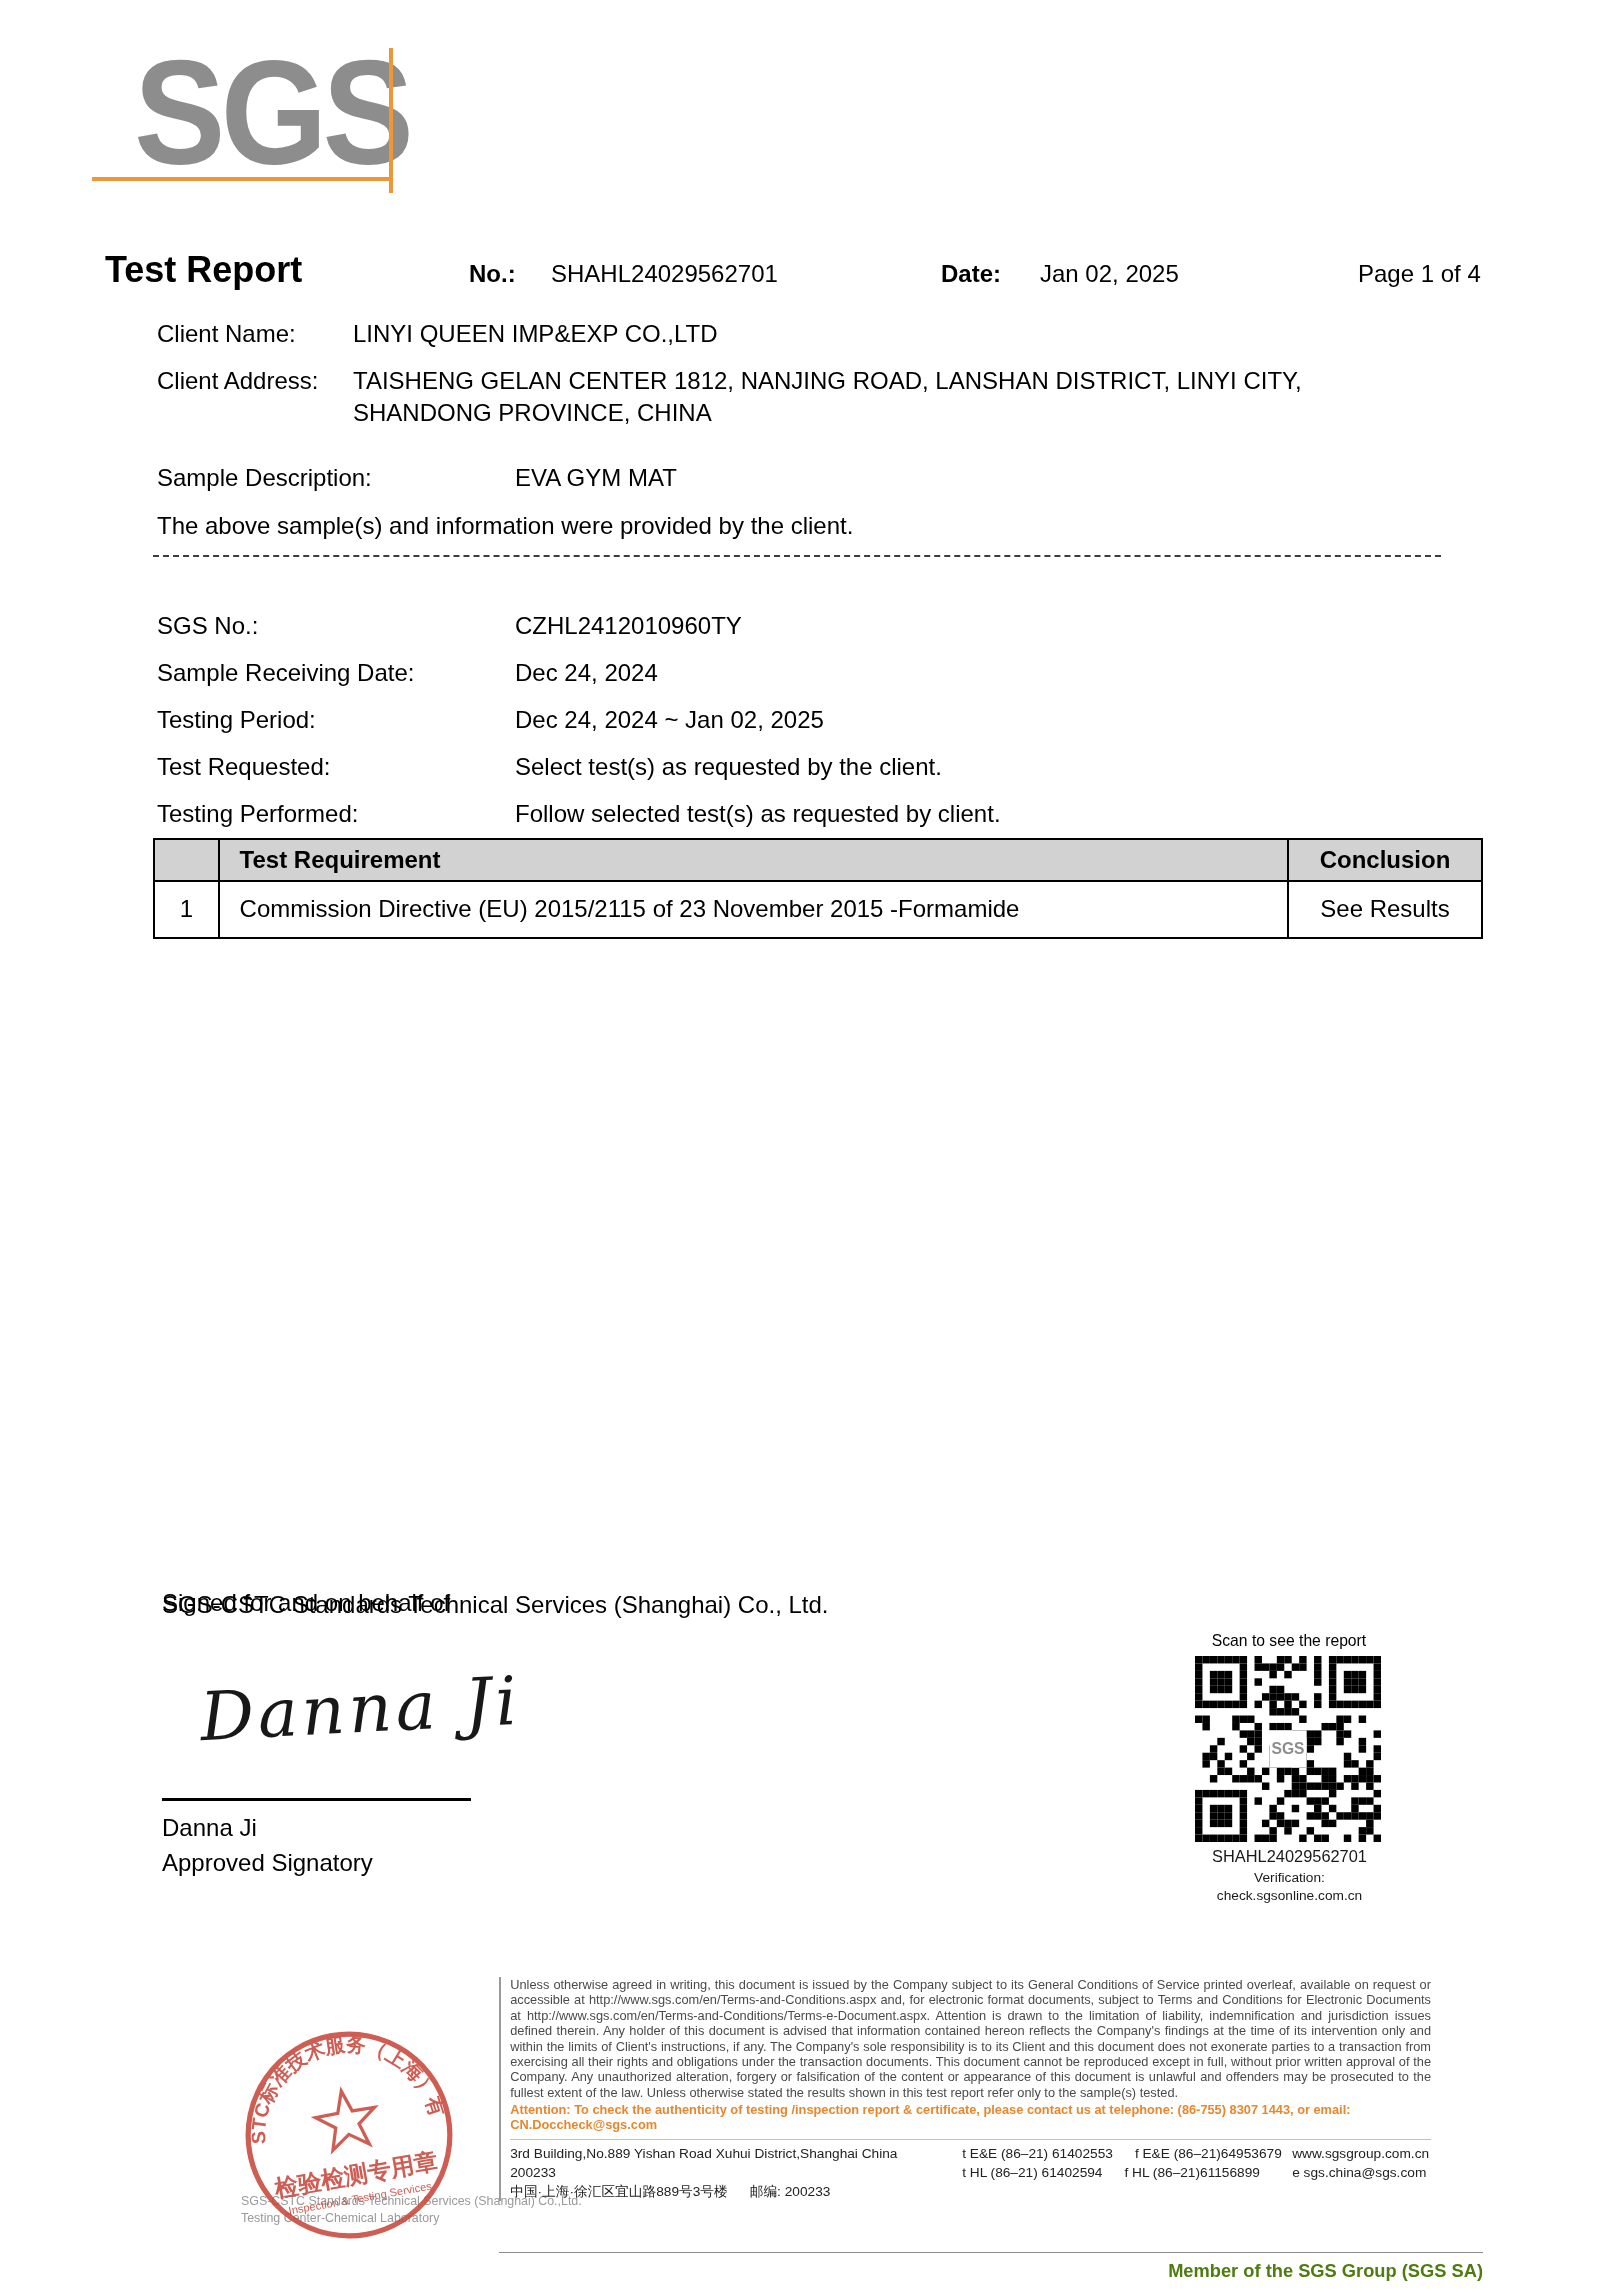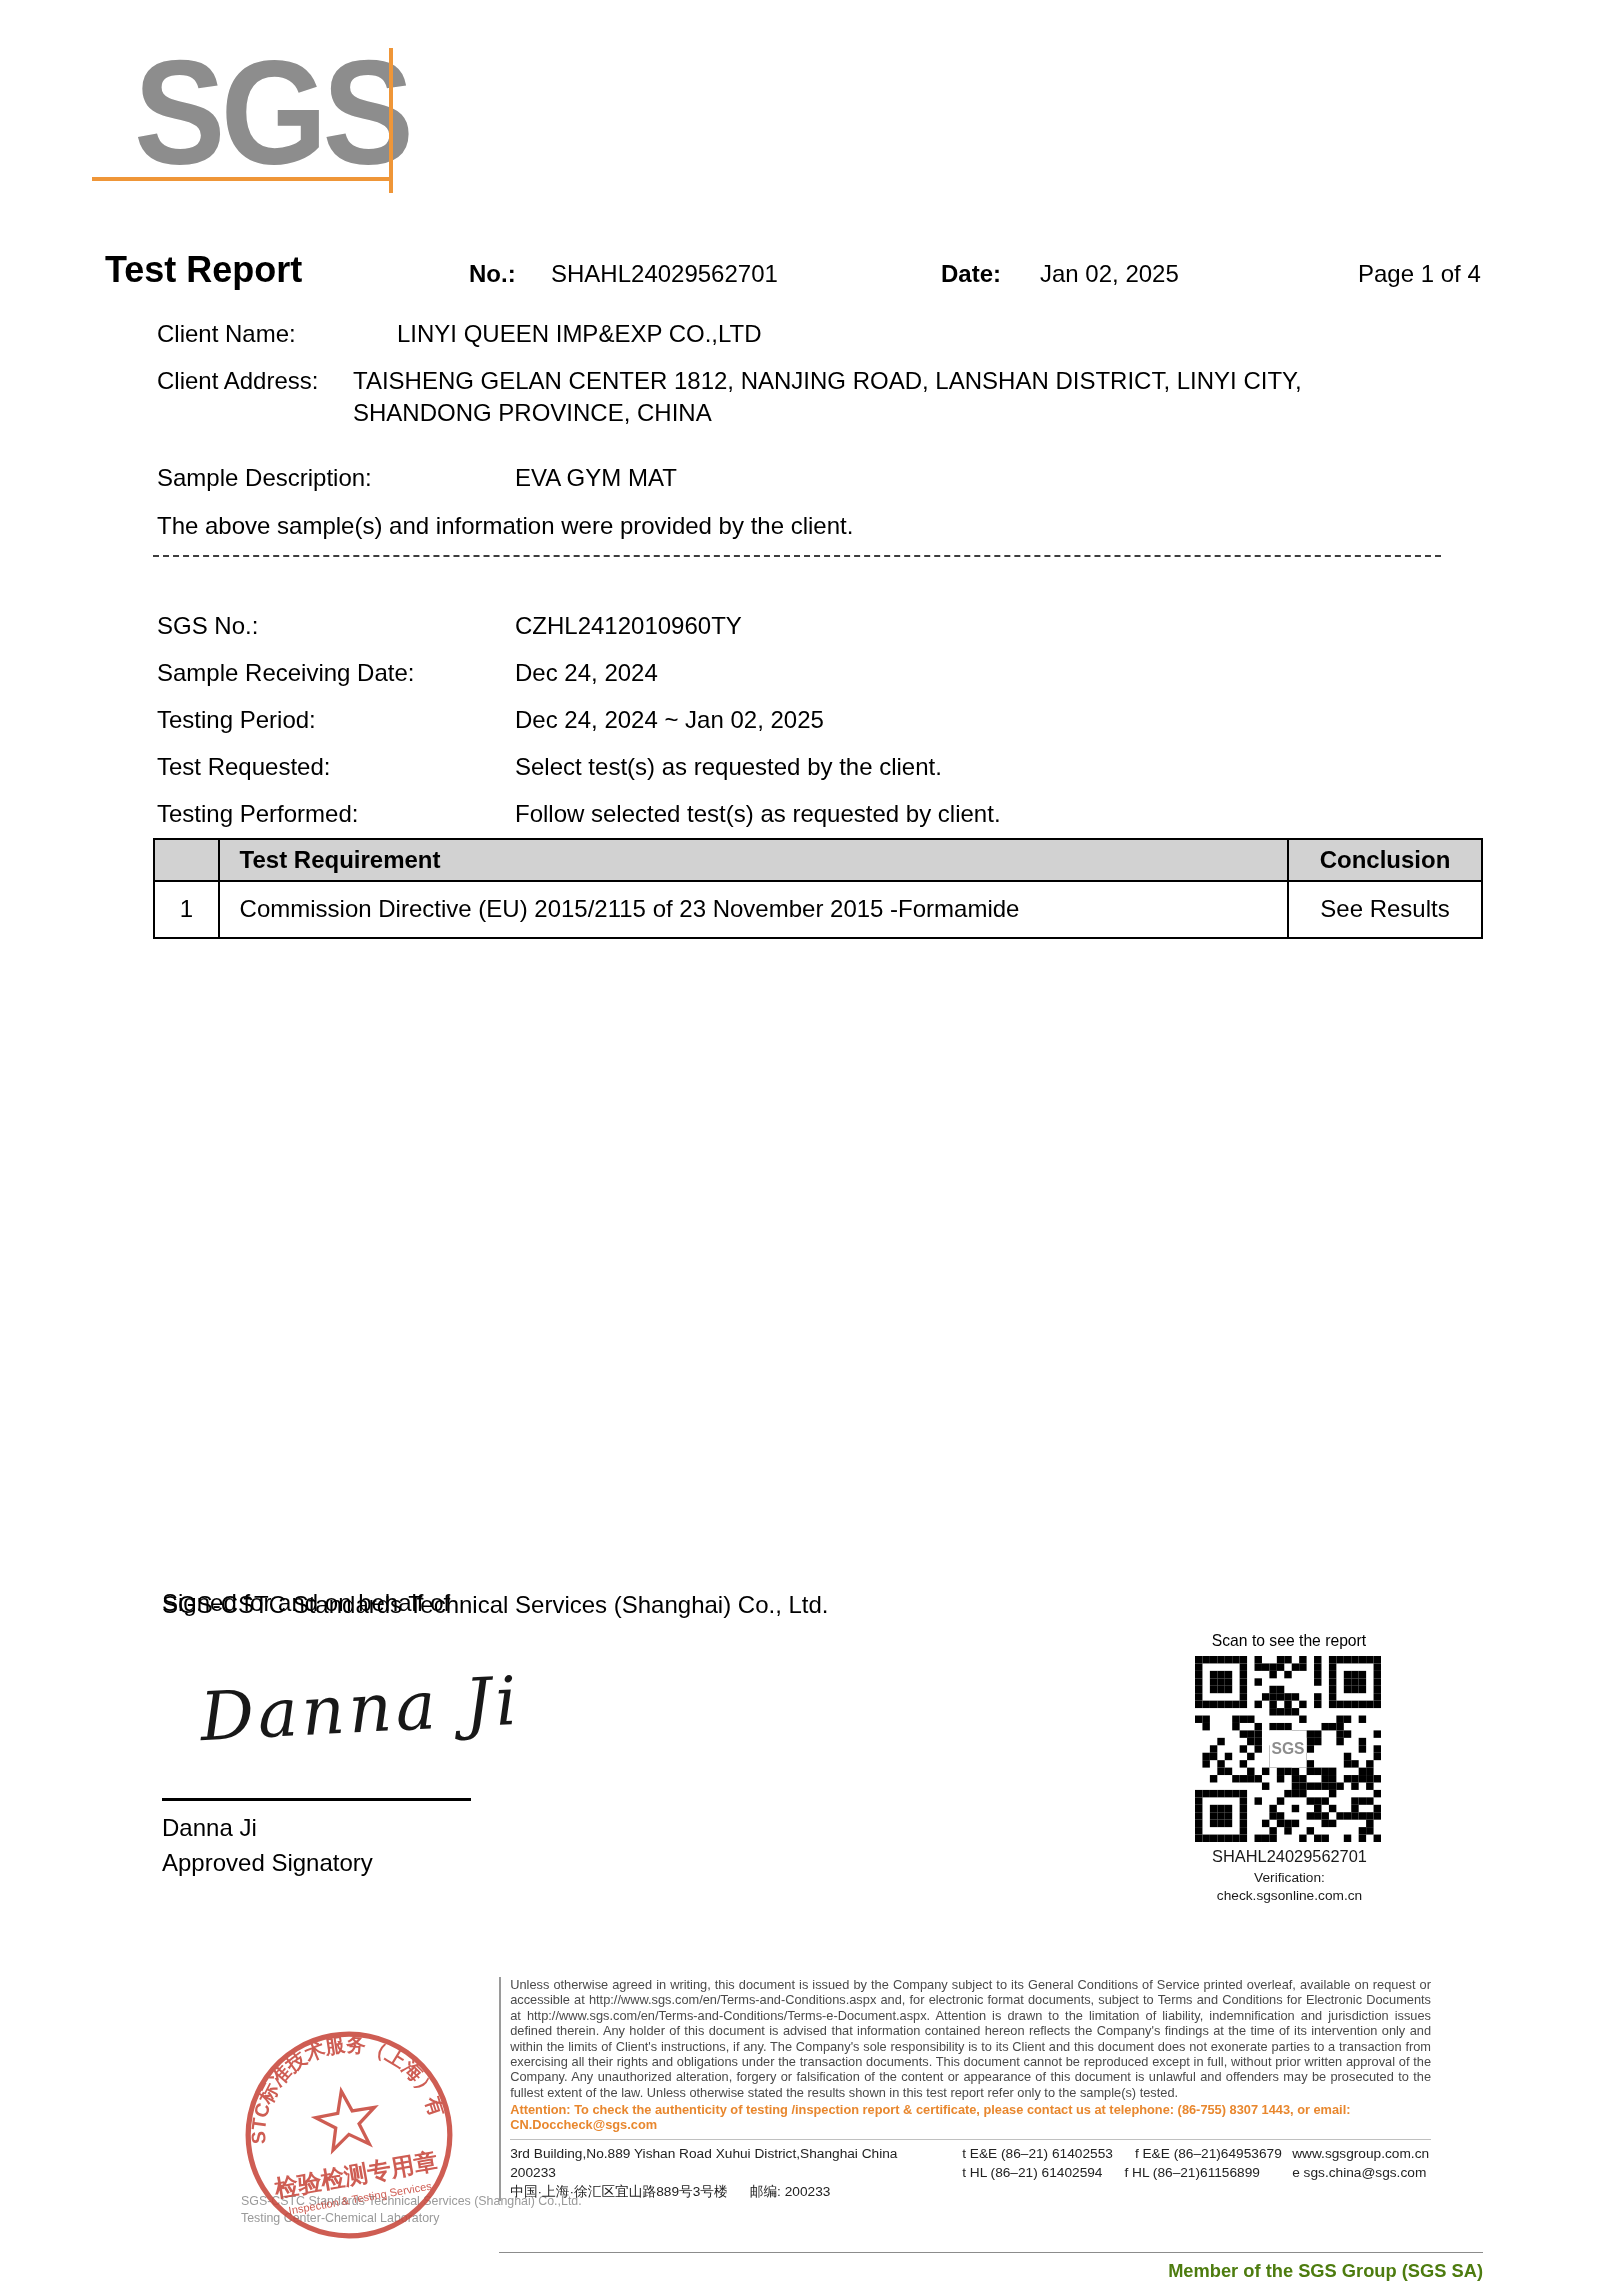--- a/index.html
+++ b/index.html
@@ -19,21 +19,21 @@
   .hmeta { position:absolute; top:260px; font-size:24px; }
   .hmeta.b { font-weight:bold; }
   .no-label   { left:469px; }
   .no-value   { left:551px; }
   .date-label { left:941px; }
   .date-value { left:1040px; }
   .page-label { left:1358px; }
 
   
   .lbl, .val { position:absolute; font-size:24px; line-height:32px; }
-  .cn-l  { left:157px; top:318px; }  .cn-v  { left:353px; top:318px;margin-left:44px; }
+  .cn-l  { left:157px; top:318px; }  .cn-v  { left:353px; top:318px; }
   .ca-l  { left:157px; top:365px; }  .ca-v  { left:353px; top:365px; width:995px; }
   .sd-l  { left:157px; top:462px; }  .sd-v  { left:515px; top:462px; }
   .note  { left:157px; top:510px; }
   .dash-sep { position:absolute; left:153px; top:555px; width:1288px; border-top:2px dashed #3d3d3d; }
 
   .d-l0 { left:157px; top:610px; }  .d-v0 { left:515px; top:610px; }
   .d-l1 { left:157px; top:657px; } .d-v1 { left:515px; top:657px; }
   .d-l2 { left:157px; top:704px; } .d-v2 { left:515px; top:704px; }
   .d-l3 { left:157px; top:751px; } .d-v3 { left:515px; top:751px; }
   .d-l4 { left:157px; top:798px; } .d-v4 { left:515px; top:798px; }

